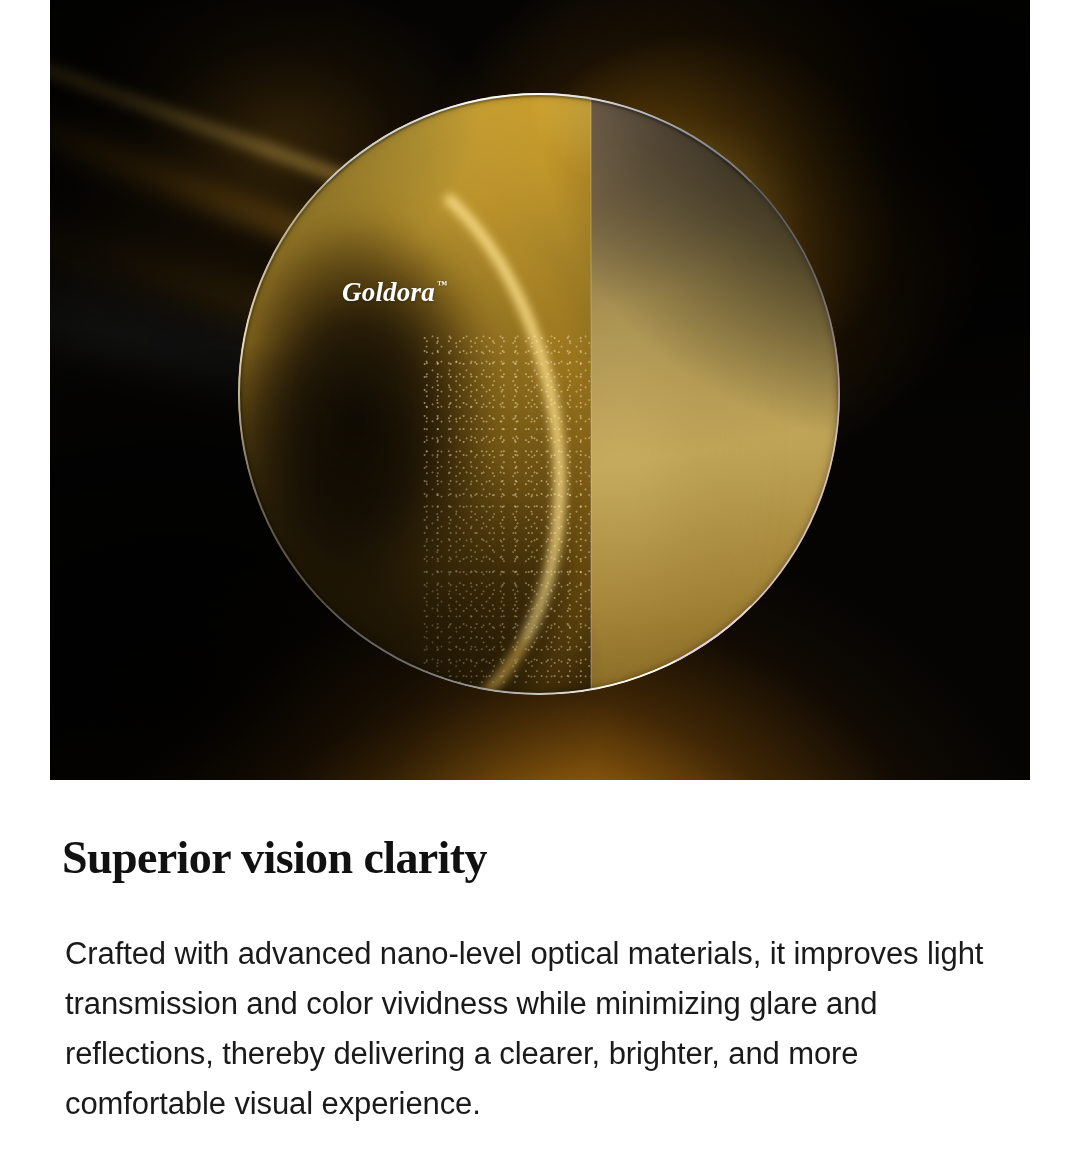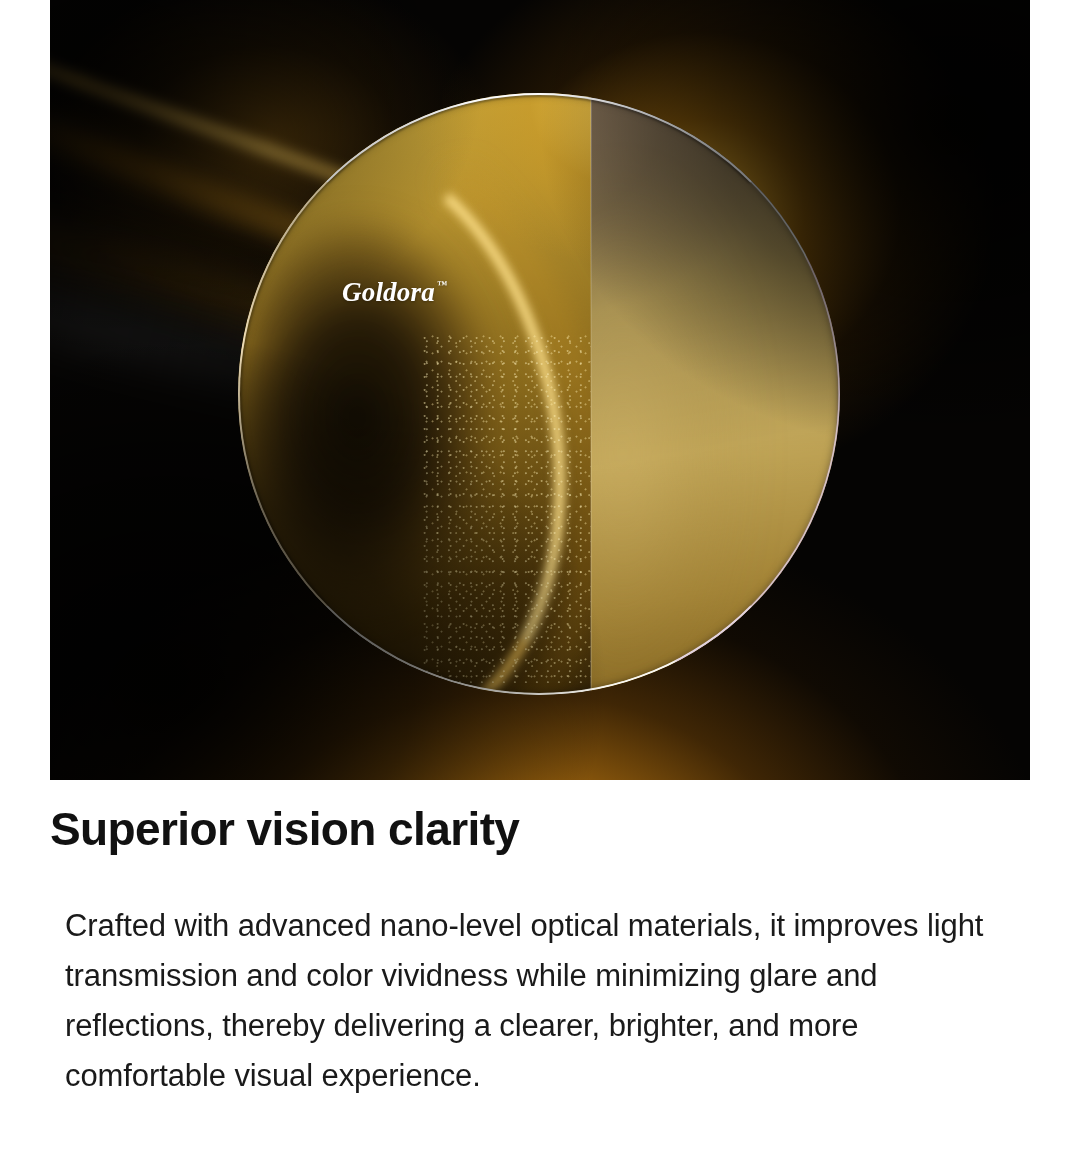--- a/index.html
+++ b/index.html
@@ -368,23 +368,23 @@
   }
 
   
   .content {
     position: absolute;
     left: 50px;
     top: 780px;
     width: 980px;
   }
   .headline {
-    margin: 0;
-    padding-top: 24px;
-    font-family: Liberation Sans, sans-serif;
+    margin: 12px;
+    padding-top: 40px;
+    font-family: Liberation Serif, serif;
     font-weight: 700;
     font-size: 46px;
     line-height: 1.12;
     letter-spacing: -0.6px;
     color: #111111;
   }
   .body-copy {
     margin: 15px;
     padding-top: 30px;
     font-family: "Liberation Sans", sans-serif;

